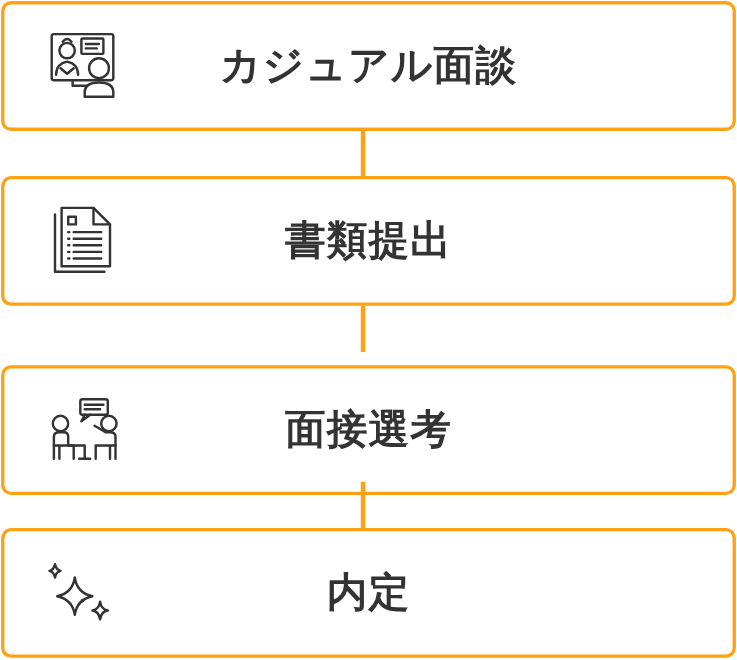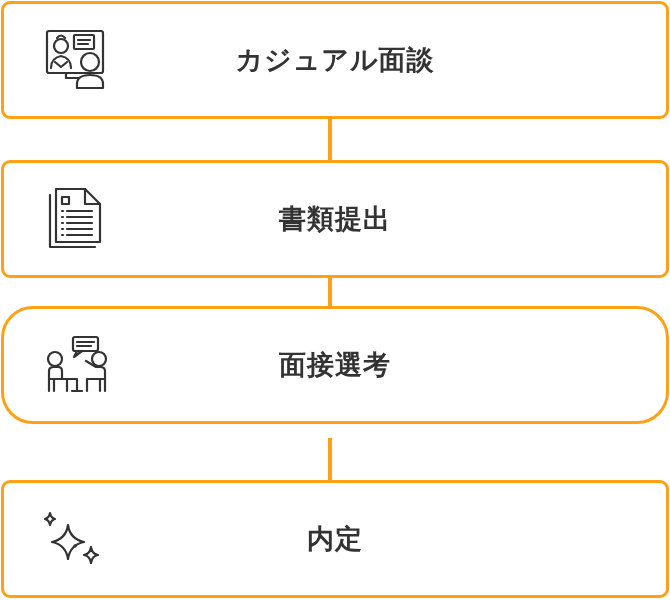--- a/index.html
+++ b/index.html
@@ -6,21 +6,21 @@
   body { width: 670px; height: 600px; position: relative; overflow: hidden;
          font-family: "DejaVu Sans", "Liberation Sans", sans-serif; }
   .step {
     position: absolute; left: 1px; width: 662px; height: 112px;
     border: 3.5px solid #FFA114; border-radius: 9px; background: #fff;
   }
   .step .icon { position: absolute; left: 36px; top: 20px; width: 72px; height: 72px; }
   .step .label {
     position: absolute; left: 0; right: 0; top: 0; bottom: 0;
     display: flex; align-items: center; justify-content: center;
-    font-size: 27px; font-weight: bold; color: #333333; letter-spacing: 1px;
+    font-size: 37px; font-weight: bold; color: #333333; letter-spacing: 1px;
   }
   .connector { position: absolute; left: 328px; width: 4px; height: 42px; background: #FFA114; }
   svg { width: 72px; height: 72px; }
   svg * { fill: none; stroke: #333; stroke-width: 2.2; stroke-linecap: round; stroke-linejoin: round; }
 </style>
 </head>
 <body>
 
 <div class="step" style="top:1px;">
   <div class="icon">
@@ -50,21 +50,21 @@
       <path d="M45 6 v15 h15"></path>
       <rect x="22" y="14" width="7" height="7"></rect>
       <path d="M22 28 h1 M27 28 h25 M22 34 h1 M27 34 h25 M22 40 h1 M27 40 h25 M22 46 h1 M27 46 h25 M22 52 h1 M27 52 h25"></path>
     </svg>
   </div>
   <div class="label">書類提出</div>
 </div>
 
 <div class="connector" style="top:278px;"></div>
 
-<div class="step" style="top:306px;border-radius:32px;">
+<div class="step" style="top:332px;">
   <div class="icon">
     <svg viewBox="0 0 72 72">
       <rect x="33" y="8" width="25" height="14" rx="2"></rect>
       <path d="M37 22 l-3 6 l8 -6"></path>
       <path d="M37 13 h17 M37 17 h14"></path>
       <circle cx="15" cy="30" r="7"></circle>
       <circle cx="59" cy="30" r="7"></circle>
       <path d="M9 62 v-20 q0 -4 5 -4 h4 q4 0 4 4 v8 h14"></path>
       <path d="M9 50 h18 v12 M14 50 v12"></path>
       <path d="M65 62 v-20 q0 -4 -5 -4 h-4 l-10 -6"></path>

